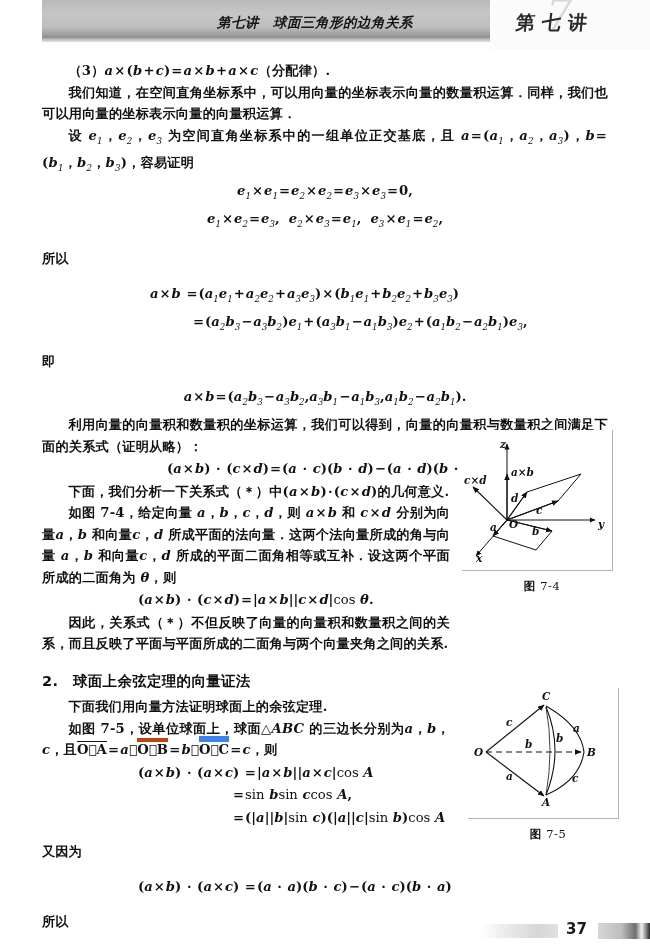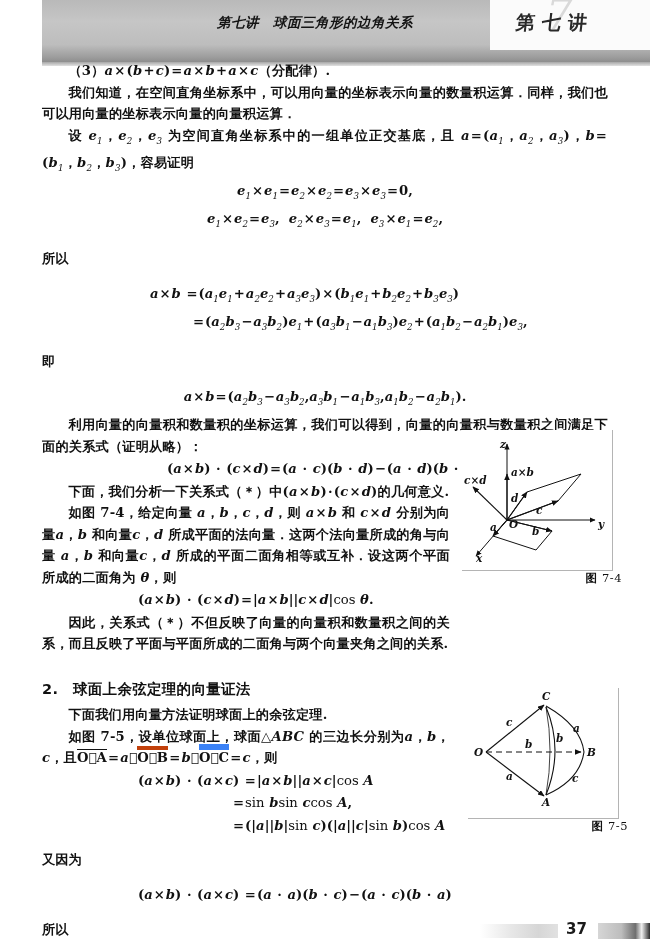--- a/index.html
+++ b/index.html
@@ -15,21 +15,21 @@
     position: relative;
     overflow: hidden;
   }
 
   
   .header-band {
     position: absolute;
     left: 42px;
     top: 0;
     width: 608px;
-    height: 62px;
+    height: 38px;
     background: linear-gradient(to bottom, #b9b9b9 0%, #c6c6c6 35%, #bdbdbd 72%, #9d9d9d 92%, #8e8e8e 100%);
   }
   .header-band::after {
     content: "";
     position: absolute;
     left: 0; right: 0; bottom: -4px;
     height: 4px;
     background: linear-gradient(to bottom, #8a8a8a, #d8d8d8);
     opacity: .75;
   }
@@ -139,40 +139,40 @@
     font-style: italic;
     font-weight: normal;
   }
   .op { font-style: normal; font-weight: bold; padding: 0 1px; }
   .fn { font-style: normal; font-weight: normal; }
 
   .sec-head {
     font-family: "DejaVu Sans", "Liberation Sans", sans-serif;
     font-weight: bold;
     font-size: 14.5px;
-    margin: 24px 0 4px 0;
+    margin: 16px 0 4px 0;
     letter-spacing: .3px;
   }
 
   
   .figure {
     position: absolute;
     background: #fff;
   }
   .fig-frame {
     position: relative;
     border-right: 1px solid #b4b4b4;
     border-bottom: 1px solid #b4b4b4;
     background: #fff;
   }
   .fig-cap {
-    text-align: right;
+    text-align: center;
     font-size: 11.5px;
     font-weight: bold;
-    margin-top: 0;
+    margin-top: 8px;
     letter-spacing: .5px;
   }
   .fig-cap .num { font-weight: normal; font-style: normal; }
 
   #fig74 { left: 462px; top: 430px; width: 160px; }
   #fig74 .fig-frame { width: 150px; height: 140px; }
   #fig75 { left: 468px; top: 688px; width: 160px; }
   #fig75 .fig-frame { width: 150px; height: 130px; }
 
   .fig-label {

